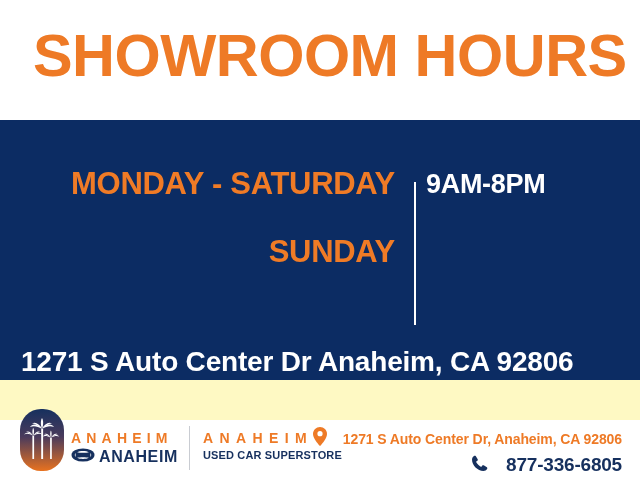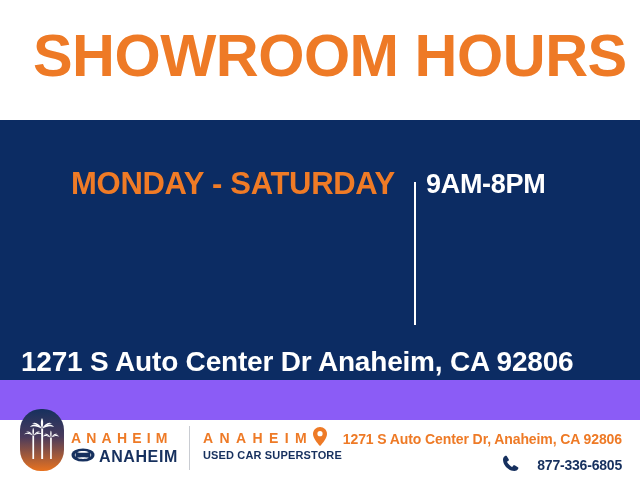--- a/index.html
+++ b/index.html
@@ -11,21 +11,21 @@
     height: 480px;
     overflow: hidden;
     background: #ffffff;
     font-family: "Liberation Sans", sans-serif;
     -webkit-font-smoothing: antialiased;
   }
   .banner {
     position: relative;
     width: 640px;
     height: 480px;
-    background: #8b5cf6;
+    background: #fef9c3;
   }
 
   
   .title-band {
     position: absolute;
     left: 0;
     top: 0;
     width: 640px;
     height: 120px;
     background: #ffffff;
@@ -203,21 +203,21 @@
     font-size: 14px;
     font-weight: bold;
     line-height: 18px;
     letter-spacing: -0.1px;
   }
   .contact-phone {
     margin-top: 4px;
   }
   .contact-phone-text {
     color: #16305e;
-    font-size: 14px;
+    font-size: 19px;
     font-weight: bold;
     line-height: 22px;
     letter-spacing: -0.2px;
   }
   .pin-icon { flex: none; margin-right: 4px; }
   .phone-icon { flex: none; margin-right: 6px; }
 </style>
 </head>
 <body>
 
@@ -228,20 +228,21 @@
   </div>
 
   <div class="navy-panel">
 
     <div class="hours">
       <div class="hours-row">
         <div class="day-cell">MONDAY - SATURDAY</div>
         <div class="time-cell">9AM-8PM</div>
       </div>
       <div class="hours-row">
+        <div class="day-cell">SUNDAY</div>
       </div>
       <div class="hours-divider"></div>
     </div>
 
     <div class="street-address">1271 S Auto Center Dr Anaheim, CA 92806</div>
   </div>
 
   <div class="footer">
 
     <div class="palm-badge">

